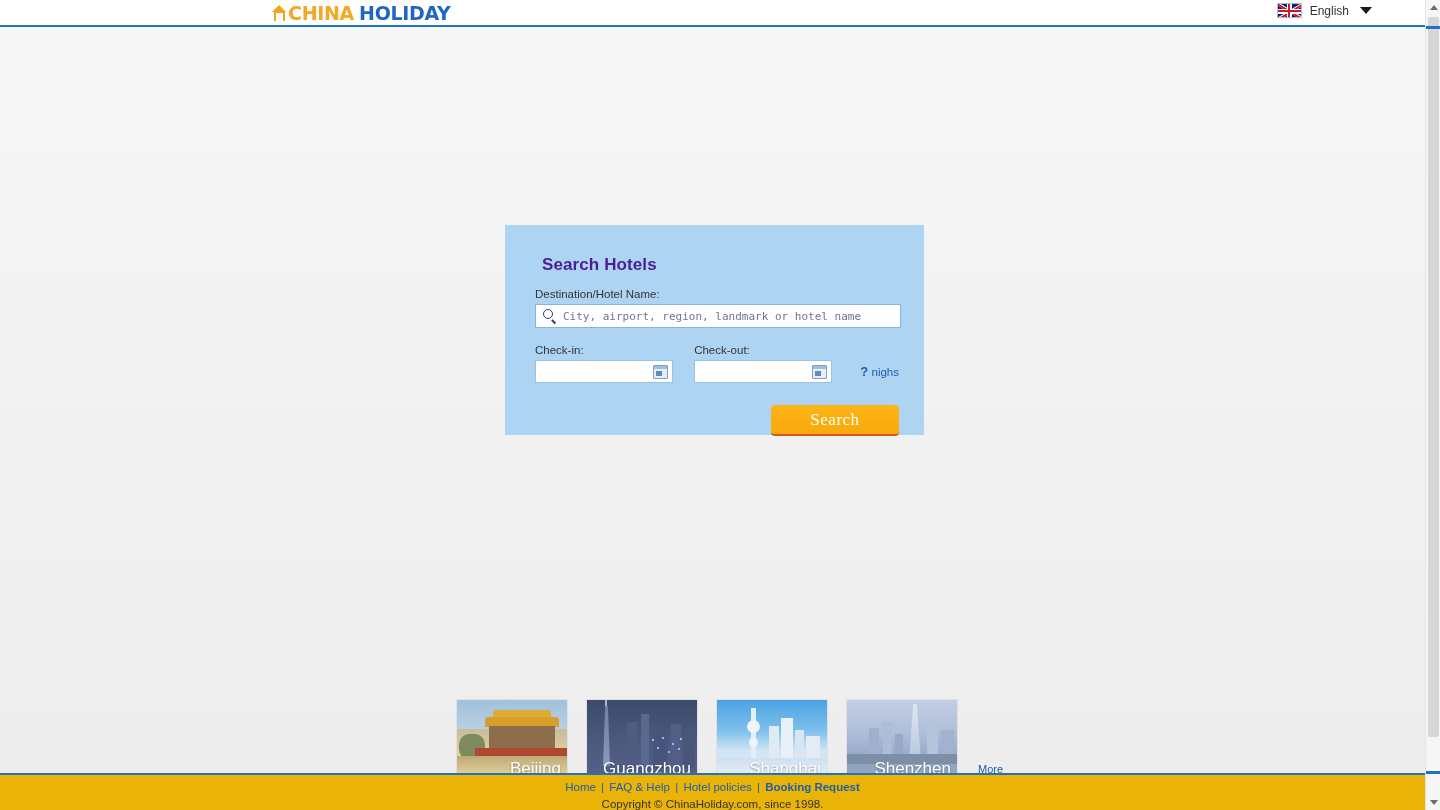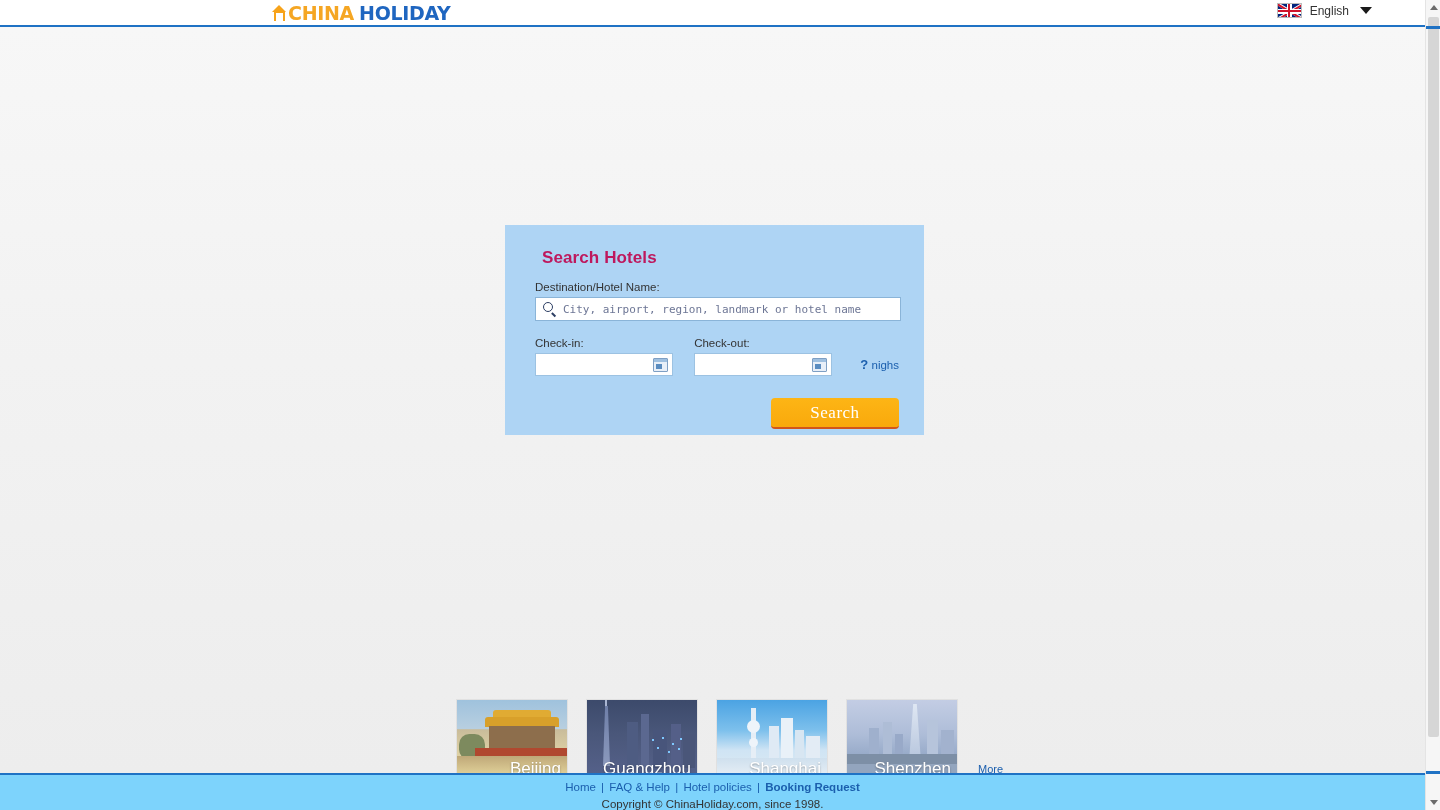--- a/index.html
+++ b/index.html
@@ -157,22 +157,22 @@
     position: absolute;
     left: 505px; top: 198px;
     width: 419px;
     height: 210px;
     background: #aed4f4;
     padding: 14px 25px 0 28px;
   }
   #panel-title {
     font-size: 17px;
     font-weight: bold;
-    color: #be185d;
-    margin: 9px 0 13px 9px;
+    color: #4c1d95;
+    margin: 16px 0 13px 9px;
     letter-spacing: 0.1px;
   }
   .field-label {
     font-size: 11.5px;
     color: #333333;
     margin-bottom: 4px;
     display: block;
   }
   #dest-row { margin-left: 2px; }
   #dest-input-wrap {
@@ -467,21 +467,21 @@
     cursor: pointer;
     text-decoration: none;
   }
 
   
   #footer {
     position: absolute;
     left: 0; top: 773px;
     width: 1425px;
     height: 37px;
-    background: #7dd3fc;
+    background: #eab308;
     border-top: 2px solid #1f72c4;
     text-align: center;
     padding-top: 6px;
   }
   #footer-links {
     font-size: 11.5px;
     color: #1b5fae;
   }
   #footer-links a {
     color: #1b5fae;

